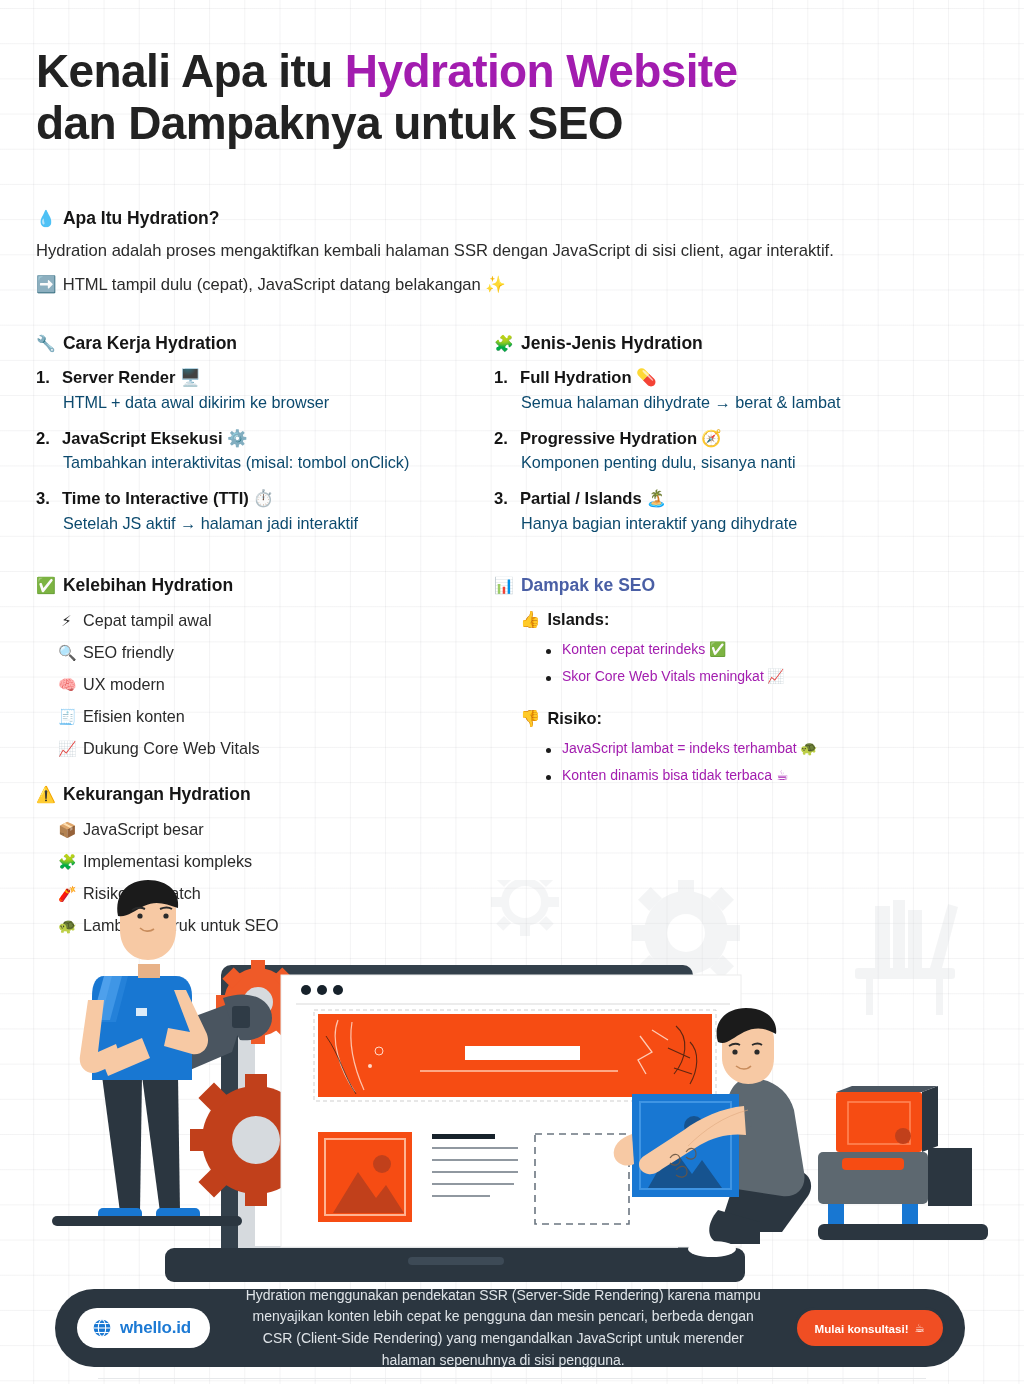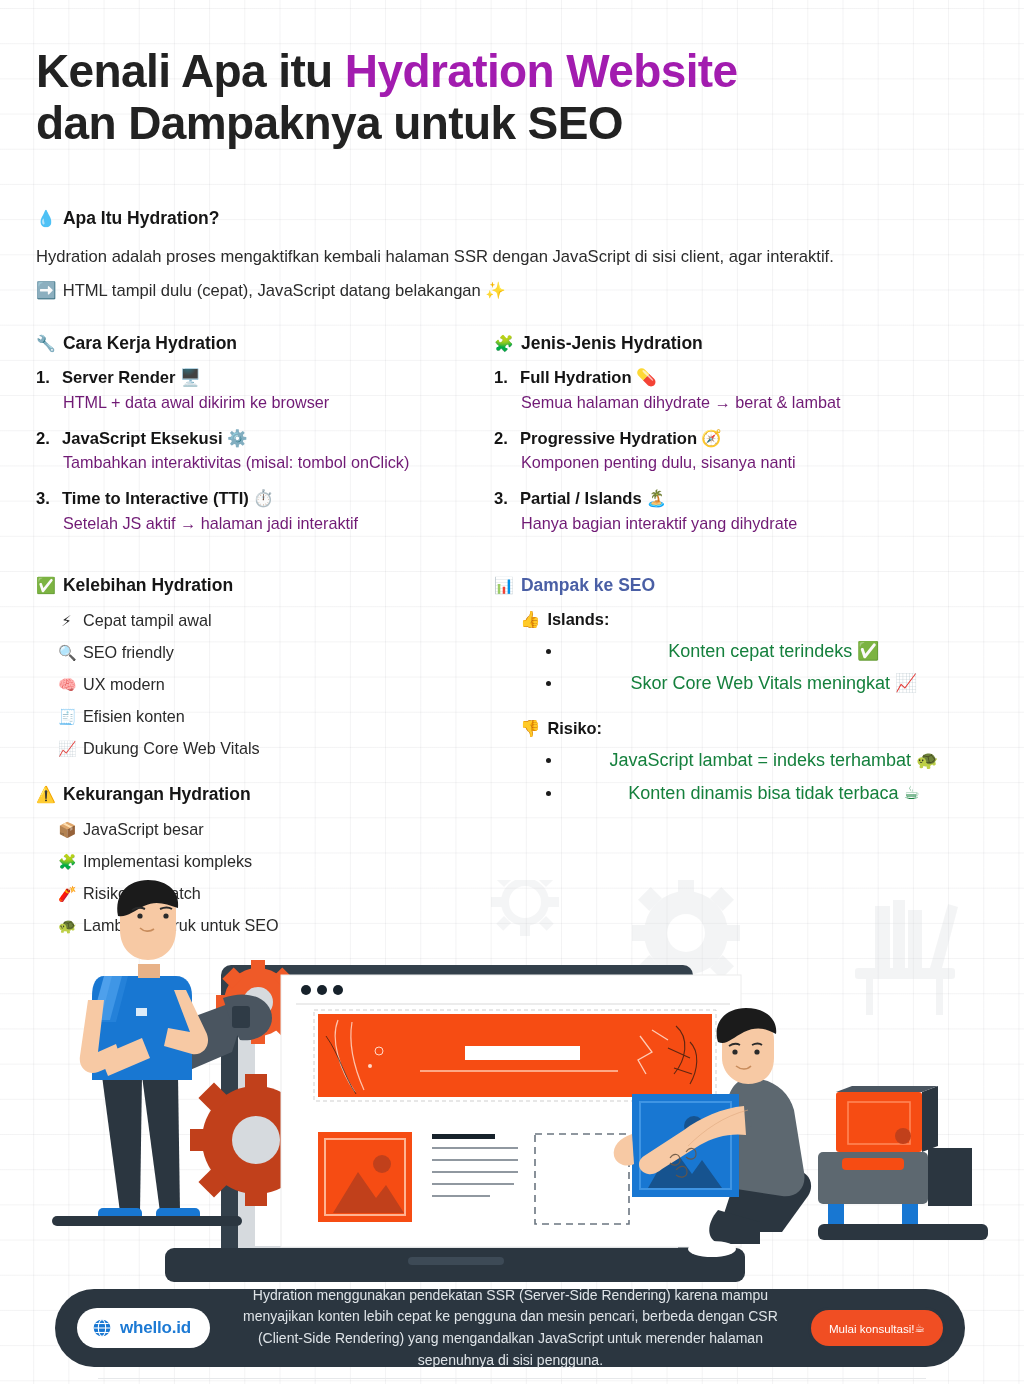--- a/index.html
+++ b/index.html
@@ -34,21 +34,21 @@
   .title-hl{ color:#a21caf; }
 
   
   .intro{ position:absolute; left:36px; top:208px; width:940px; }
   .sec-head{
     font-size:17.5px; font-weight:bold; color:#161616;
     display:flex; align-items:center; gap:7px; line-height:1.2;
   }
   .sec-head .em{ font-size:16px; }
   .intro-p{
-    font-size:16.6px; color:#2b2b2b; margin-top:16px; line-height:1.45;
+    font-size:16.6px; color:#2b2b2b; margin-top:10px; line-height:1.45;
   }
   .intro-p2{
     font-size:16.6px; color:#2b2b2b; margin-top:10px; line-height:1.45;
     display:flex; align-items:center; gap:6px;
   }
 
   
   .col-left{ position:absolute; left:36px; top:333px; width:452px; }
   .col-right{ position:absolute; left:494px; top:333px; width:492px; }
   .col-left-2{ position:absolute; left:36px; top:575px; width:452px; }
@@ -64,41 +64,41 @@
   .blk-head .em{ font-size:16px; }
 
   ol.steps{ list-style:none; }
   ol.steps > li{ margin-bottom:15px; }
   .step-t{
     font-size:16.6px; font-weight:bold; color:#141414;
     display:flex; align-items:baseline; gap:6px; line-height:1.25;
   }
   .step-n{ min-width:20px; }
   .step-d{
-    font-size:16.2px; color:#701a75; margin-left:27px; margin-top:3px;
+    font-size:16.2px; color:#0c4a6e; margin-left:27px; margin-top:3px;
     line-height:1.35;
   }
 
   ul.feat{ list-style:none; margin-left:22px; }
   ul.feat > li{
     font-size:16.2px; color:#2a2a2a; margin-bottom:11px;
     display:flex; align-items:center; gap:8px; line-height:1.3;
   }
   ul.feat .em{ font-size:15px; width:17px; text-align:center; flex:none; }
 
   .sub-head{
     font-size:16.4px; font-weight:bold; color:#151515;
     display:flex; align-items:center; gap:7px; margin-left:26px;
     margin-bottom:10px; line-height:1.2;
   }
   .sub-head.risk{ margin-top:24px; }
   ul.dots{ list-style:none; margin-left:52px; }
   ul.dots > li{
-    font-size:18px; color:#15803d; margin-bottom:9px; line-height:1.3;
-    position:relative; padding-left:16px;text-align:center;
+    font-size:14px; color:#a21caf; margin-bottom:9px; line-height:1.3;
+    position:relative; padding-left:16px;
   }
   ul.dots > li::before{
     content:""; position:absolute; left:0; top:9px;
     width:5px; height:5px; border-radius:50%; background:#1b1b1b;
   }
 
   
   .illus{ position:absolute; left:0; top:880px; width:1024px; height:430px; z-index:1; }
 
   
@@ -112,22 +112,22 @@
     background:#ffffff; border-radius:22px; height:40px;
     display:flex; align-items:center; gap:8px; padding:0 19px 0 15px; flex:none;text-align:right;
   }
   .logo-txt{ font-size:17px; font-weight:bold; color:#1d7ad4; letter-spacing:-.2px; }
   .footer-note{
     flex:1; text-align:center; color:#dfe4e8; font-size:14px;
     line-height:1.55; padding:0 26px;
   }
   .cta{
     background:#f04e23; border-radius:20px; height:36px; flex:none;
-    display:flex; align-items:center; padding:0 18px;
-    color:#ffffff; font-size:11.6px; font-weight:normal; white-space:nowrap;
+    display:flex; align-items:center; gap:6px; padding:0 18px;
+    color:#ffffff; font-size:11.6px; font-weight:bold; white-space:nowrap;
     box-shadow:0 0 0 3px #2b3640;
   }
   .bottom-rule{
     position:absolute; left:98px; top:1378px; width:828px; height:1px;
     background:#e6e8ea; z-index:2;
   }
 </style>
 </head>
 <body>
 

